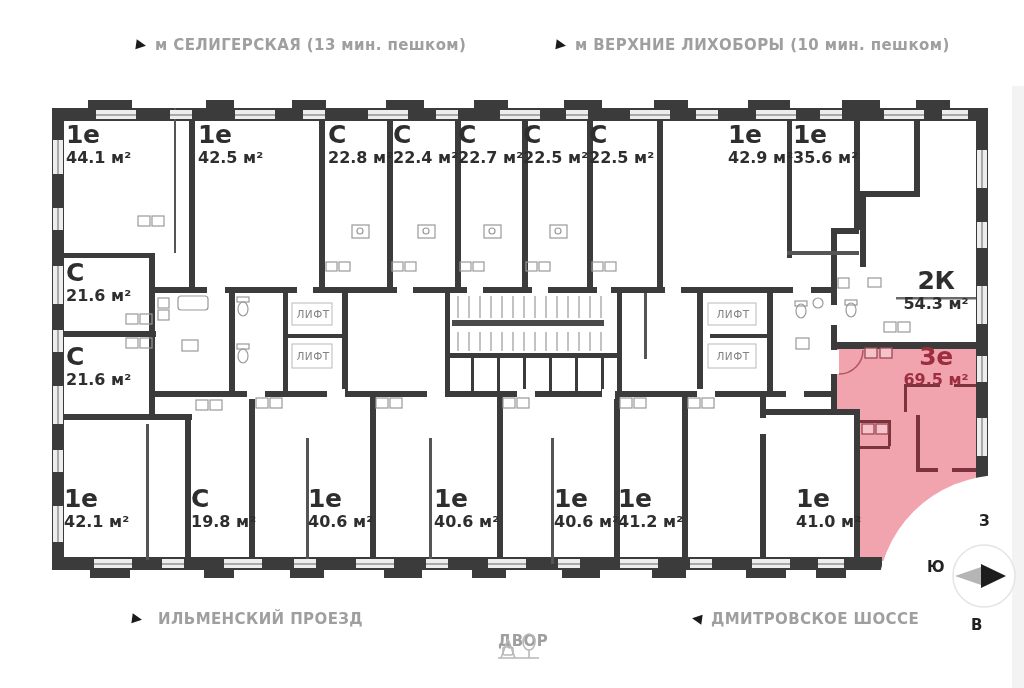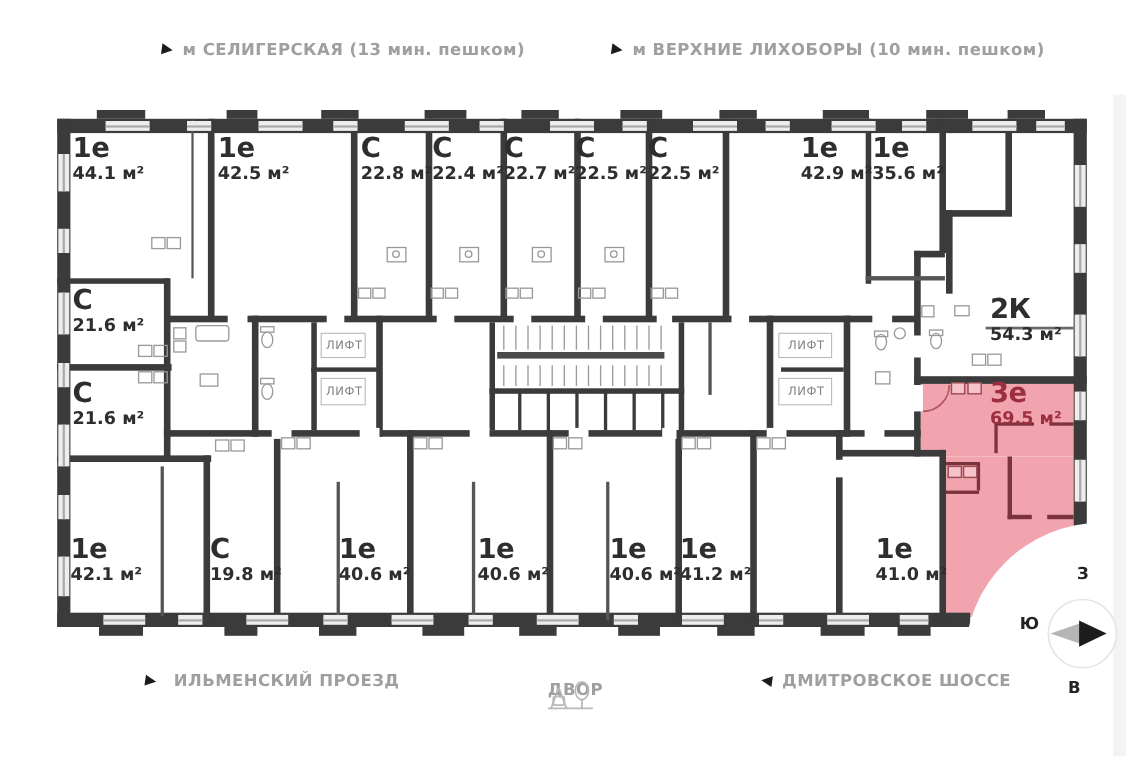--- a/index.html
+++ b/index.html
@@ -3,21 +3,21 @@
 <meta charset="utf-8">
 <style>
   html,body{margin:0;padding:0;background:#fff;}
   .canvas{position:relative;width:1024px;height:688px;overflow:hidden;background:#fff;
           font-family:"DejaVu Sans","Liberation Sans",sans-serif;}
   svg{position:absolute;left:0;top:0;}
   
   .apt{position:absolute;color:#2e2e2e;line-height:1;z-index:5;cursor:pointer;}
   .apt .t{font-size:25px;font-weight:600;letter-spacing:-0.5px;}
   .apt .a{font-size:16px;font-weight:700;margin-top:3px;}
-  .apt.center{text-align:left;width:72px;}
+  .apt.center{text-align:center;width:72px;}
   .apt.sel{color:#9c2f3f;}
   
   .lift{position:absolute;z-index:5;display:flex;align-items:center;justify-content:center;
         font-size:10.5px;color:#828282;letter-spacing:0.5px;}
   
   .street{position:absolute;z-index:6;color:#9f9f9f;font-weight:700;font-size:15px;
           letter-spacing:0.4px;white-space:nowrap;display:flex;align-items:center;gap:9px;}
   .tri-r{width:0;height:0;border-left:10px solid #1b1b1b;border-top:5px solid transparent;
          border-bottom:5px solid transparent;transform:rotate(8deg);}
   .tri-l{width:0;height:0;border-right:10px solid #1b1b1b;border-top:5px solid transparent;
@@ -28,21 +28,21 @@
   .c-w{left:74px;top:14px;}
   .c-s{left:22px;top:60px;}
   .c-e{left:66px;top:118px;}
   .edge-strip{position:absolute;right:0;top:86px;width:12px;height:602px;background:#f3f3f3;z-index:1;}
 </style>
 </head>
 <body>
 
 <div class="canvas">
 
-  <div class="street" style="left:136px;top:36px;margin-left:11px;">
+  <div class="street" style="left:136px;top:36px;">
     <i class="tri-r"></i>
     <span>м СЕЛИГЕРСКАЯ (13 мин. пешком)</span>
   </div>
   <div class="street" style="left:556px;top:36px;text-align:center;">
     <i class="tri-r"></i>
     <span>м ВЕРХНИЕ ЛИХОБОРЫ (10 мин. пешком)</span>
   </div>
 
   <svg width="1024" height="688" viewBox="0 0 1024 688">
 
@@ -424,21 +424,21 @@
 
   <div class="lift" style="left:286px;top:299px;width:54px;height:30px;">ЛИФТ</div>
   <div class="lift" style="left:286px;top:340px;width:54px;height:32px;">ЛИФТ</div>
   <div class="lift" style="left:702px;top:299px;width:62px;height:30px;">ЛИФТ</div>
   <div class="lift" style="left:702px;top:340px;width:62px;height:32px;">ЛИФТ</div>
 
   <div class="street" style="left:132px;top:610px;gap:16px;">
     <i class="tri-r"></i>
     <span>ИЛЬМЕНСКИЙ ПРОЕЗД</span>
   </div>
-  <div class="street" style="left:498px;top:618px;">
+  <div class="street" style="left:498px;top:632px;">
     <svg width="42" height="30" viewBox="0 0 42 30">
       <g fill="none" stroke="#b8b8b8" stroke-width="1.6">
         <path d="M3 26 L10 7 M17 26 L10 7"></path>
         <rect x="5" y="15" width="10" height="8" rx="2"></rect>
         <ellipse cx="31" cy="10" rx="6" ry="8"></ellipse>
         <path d="M31 18 L31 26 M0 26 L41 26"></path>
       </g>
     </svg>
     <span>ДВОР</span>
   </div>

